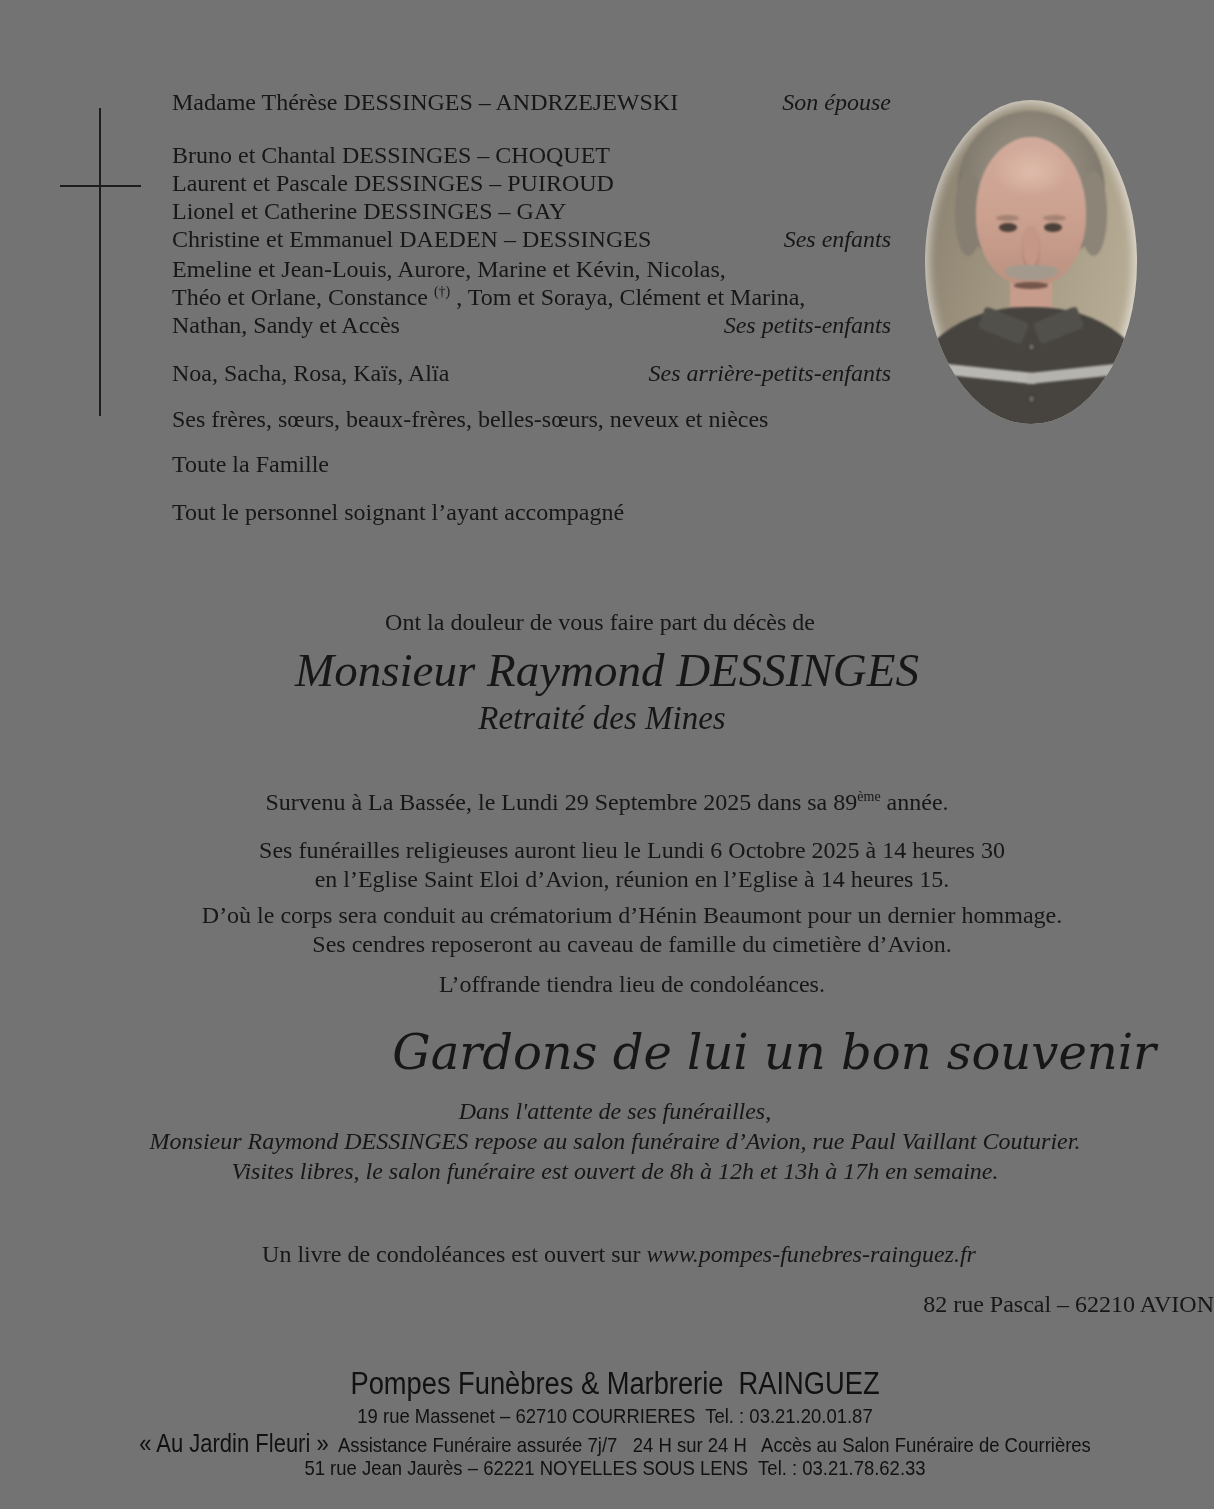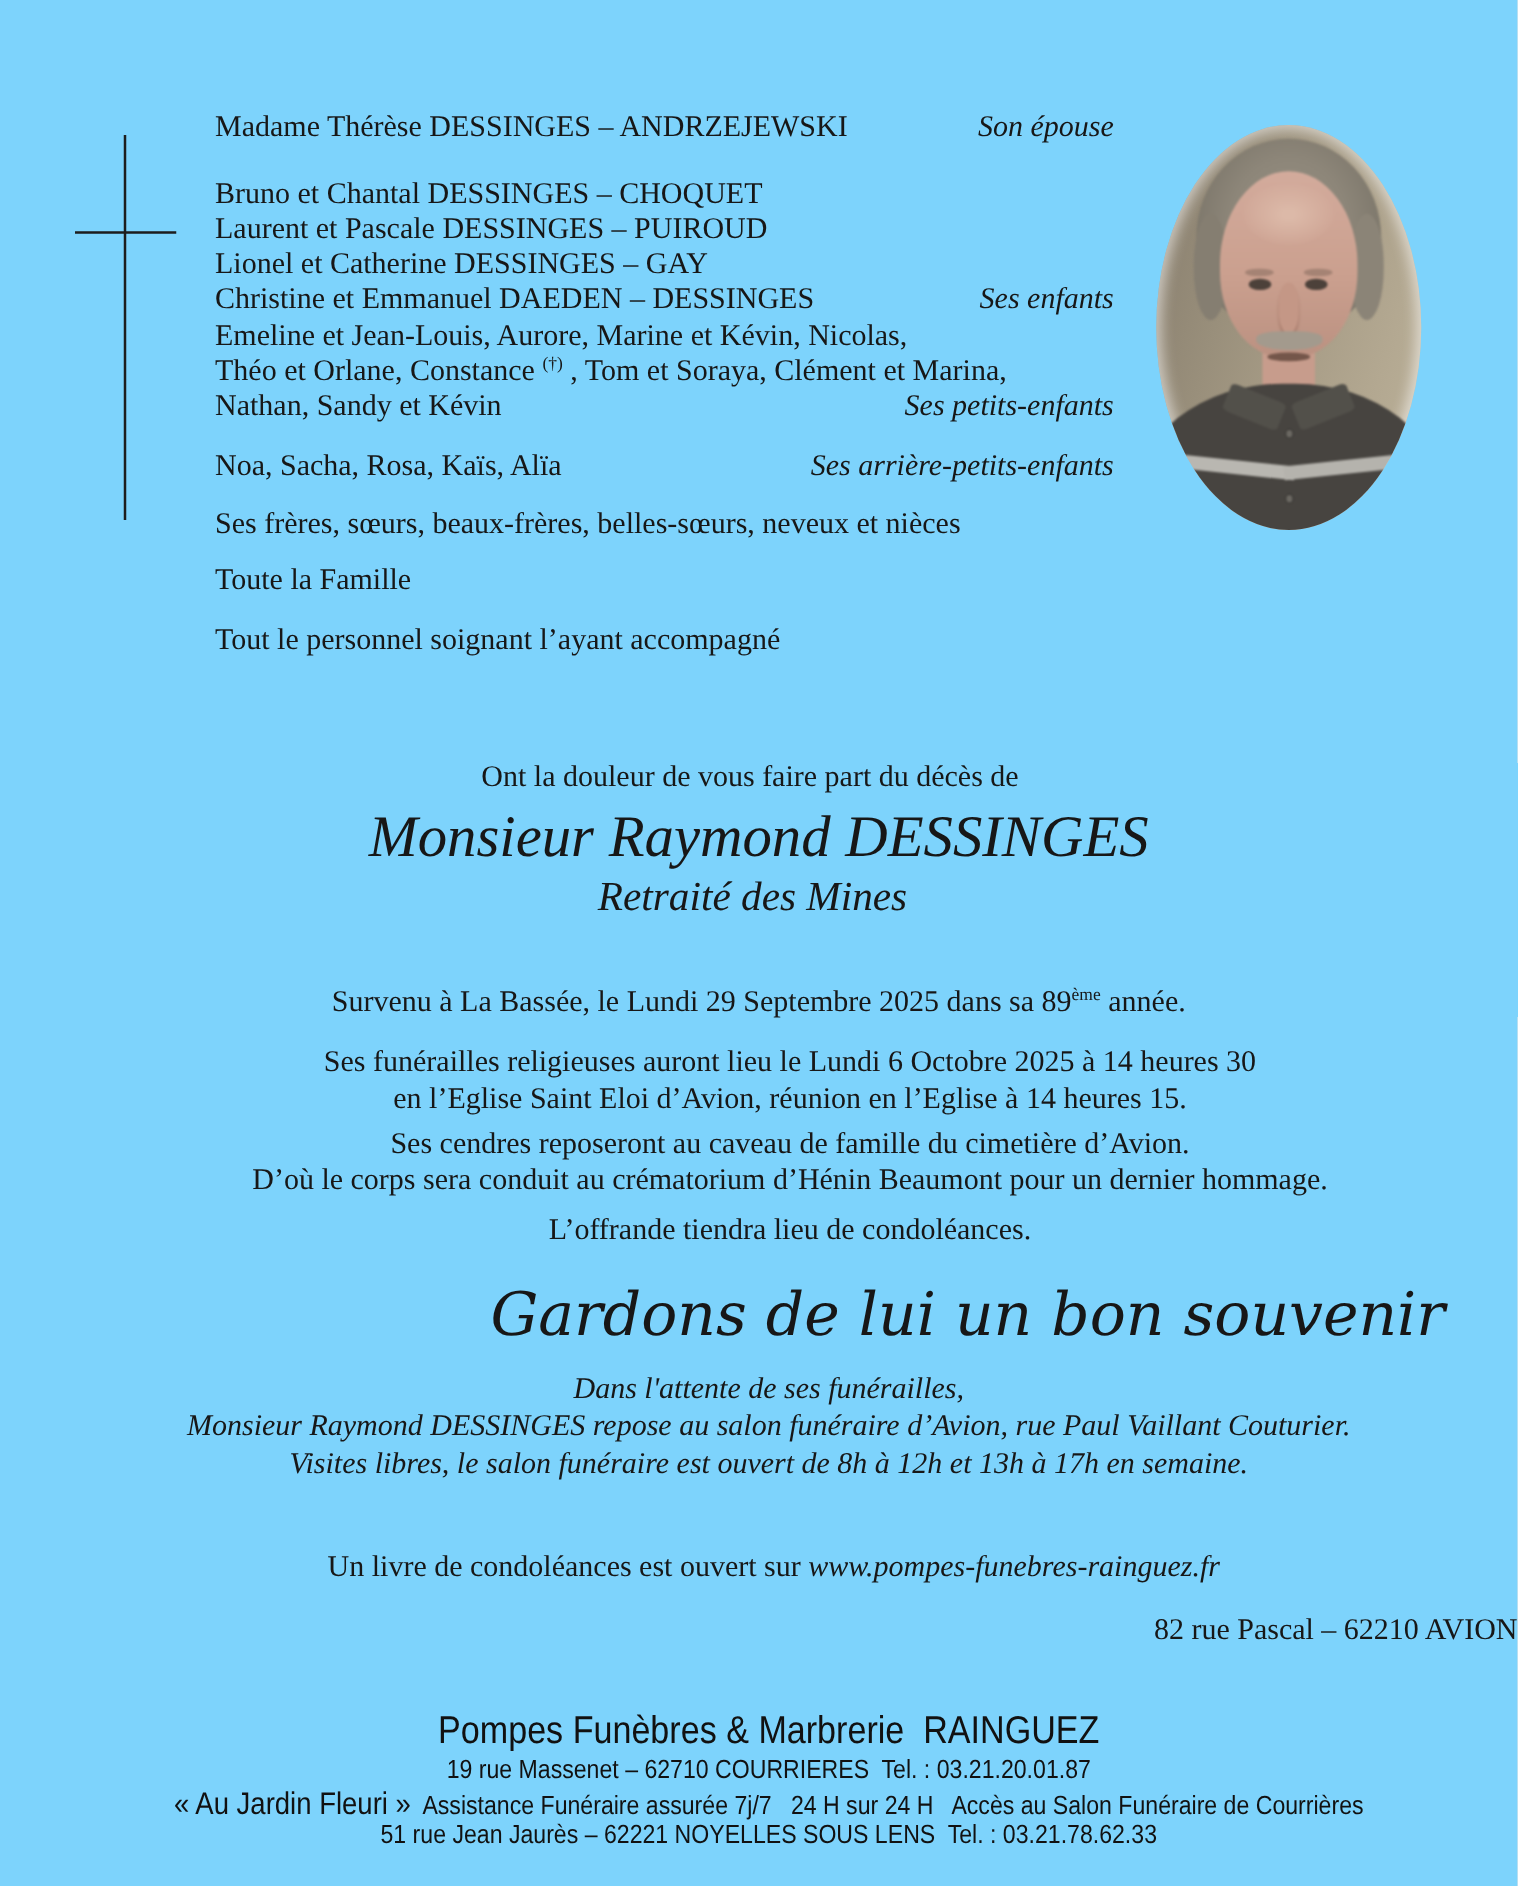--- a/index.html
+++ b/index.html
@@ -1,18 +1,18 @@
 <!DOCTYPE html>
 <html lang="fr"><head>
 <meta charset="utf-8">
 <style>
   html,body { margin:0; padding:0; background:#e8e8e8; }
   .page {
     position:relative; width:1214px; height:1509px; margin:0 auto;
-    background:#7dd3fc; color:#171717; overflow:hidden;
+    background:#737373; color:#171717; overflow:hidden;
     font-family:"Liberation Serif", serif;
   }
   
   .cross-v { position:absolute; left:99px; top:108px; width:2px; height:308px; background:#1d1d1d; }
   .cross-h { position:absolute; left:60px; top:185px; width:81px; height:2px; background:#1d1d1d; }
 
   
   .photo {
     position:absolute; left:925px; top:100px; width:212px; height:324px;
     border-radius:50%; overflow:hidden;
@@ -144,21 +144,21 @@
       <div class="row">
         <span>Christine et Emmanuel DAEDEN – DESSINGES</span>
         <span class="rel">Ses enfants</span>
       </div>
     </div>
 
     <div class="g-grand">
       <div>Emeline et Jean-Louis, Aurore, Marine et Kévin, Nicolas,</div>
       <div><span>Théo et Orlane, Constance </span><sup class="dg">(†)</sup><span> , Tom et Soraya, Clément et Marina,</span></div>
       <div class="row">
-        <span>Nathan, Sandy et Kévin</span>
+        <span>Nathan, Sandy et Accès</span>
         <span class="rel">Ses petits-enfants</span>
       </div>
     </div>
 
     <div class="row g-ggrand">
       <span>Noa, Sacha, Rosa, Kaïs, Alïa</span>
       <span class="rel">Ses arrière-petits-enfants</span>
     </div>
 
     <div class="g-siblings">Ses frères, sœurs, beaux-frères, belles-sœurs, neveux et nièces</div>
@@ -175,22 +175,22 @@
   <div class="cblock deceased-title">Retraité des Mines</div>
 
   <div class="cblock death-line"><span>Survenu à La Bassée, le Lundi 29 Septembre 2025 dans sa 89</span><sup class="eme">ème</sup><span> année.</span></div>
 
   <div class="cblock funeral-block">
     <div>Ses funérailles religieuses auront lieu le Lundi 6 Octobre 2025 à 14 heures 30</div>
     <div>en l’Eglise Saint Eloi d’Avion, réunion en l’Eglise à 14 heures 15.</div>
   </div>
 
   <div class="cblock cremation-block">
+    <div>D’où le corps sera conduit au crématorium d’Hénin Beaumont pour un dernier hommage.</div>
     <div>Ses cendres reposeront au caveau de famille du cimetière d’Avion.</div>
-    <div>D’où le corps sera conduit au crématorium d’Hénin Beaumont pour un dernier hommage.</div>
   </div>
 
   <div class="cblock offering">L’offrande tiendra lieu de condoléances.</div>
 
   <div class="motto">Gardons de lui un bon souvenir</div>
 
   <div class="cblock visitation">
     <div>Dans l'attente de ses funérailles,</div>
     <div>Monsieur Raymond DESSINGES repose au salon funéraire d’Avion, rue Paul Vaillant Couturier.</div>
     <div>Visites libres, le salon funéraire est ouvert de 8h à 12h et 13h à 17h en semaine.</div>

